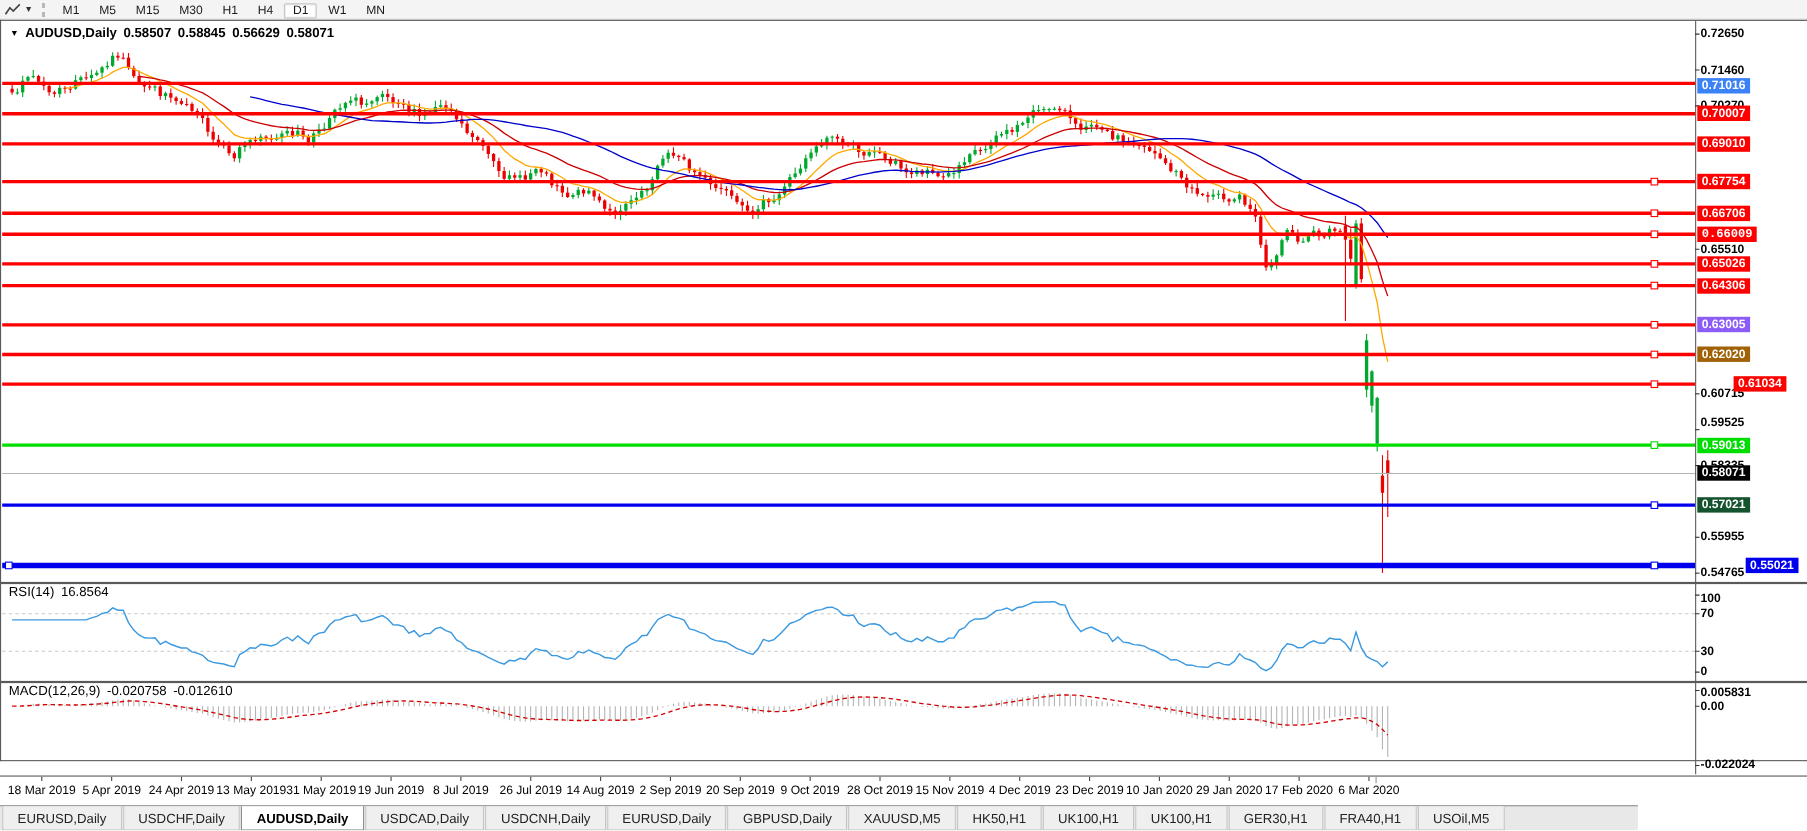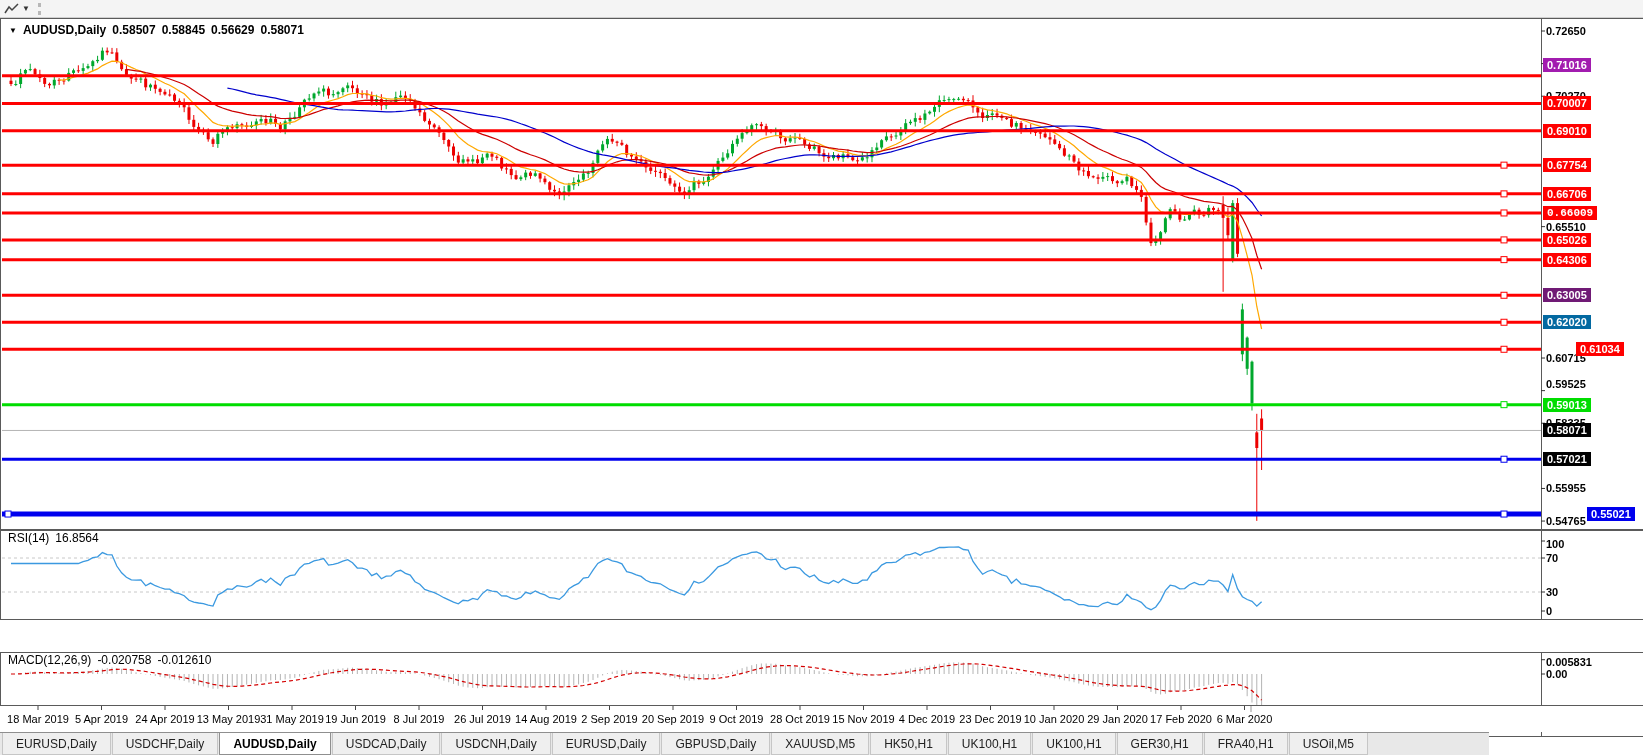--- a/index.html
+++ b/index.html
@@ -13,21 +13,21 @@
   .grip{height:12px;border-left:3px dotted #b8b8b8;margin:0 7px 0 8px;}
   .tf-btn{font-size:11px;color:#1a1a1a;padding:0 7px;height:15px;line-height:15px;cursor:pointer;
           border:1px solid transparent;border-radius:2px;margin:0 1px;}
   .tf-btn.active{background:#fff;border:1px solid #c2c2c2;box-shadow:0 0 0 1px #eee inset;}
 
   
   .panel{position:absolute;left:0;width:1643px;background:#fff;box-sizing:border-box;
          border-top:1px solid #5a5a5a;border-bottom:1px solid #5a5a5a;border-left:1px solid #5a5a5a;}
   #main-panel{top:18px;height:512px;}
   #rsi-panel{top:530px;height:90px;}
-  #macd-panel{top:620px;height:85px;margin-top:32px;}
+  #macd-panel{top:620px;height:72px;}
   .panel svg{position:absolute;top:0;left:0;}
 
   .chart-title{position:absolute;top:4px;left:8px;font-size:12px;font-weight:700;color:#000;display:flex;gap:6px;align-items:center;}
   .collapse{font-size:8px;color:#000;cursor:pointer;}
   .ind-label{position:absolute;top:0;left:7px;font-size:12px;color:#000;display:flex;gap:6px;}
 
   .axis-label{position:absolute;left:1545px;height:14px;line-height:14px;font-size:11px;font-weight:700;color:#000;white-space:nowrap;}
   .price-box{position:absolute;left:1542px;height:14px;line-height:14px;font-size:11px;font-weight:700;color:#fff;
              padding:0 4px;white-space:nowrap;}
 
@@ -49,20 +49,21 @@
 <div id="app">
 
   <div id="toolbar">
     <span class="tool-icon">
       <svg width="16" height="12" viewBox="0 0 16 12">
         <polyline points="1,10 5,4 8,7 14,1" fill="none" stroke="#444" stroke-width="1.5"></polyline>
       </svg>
       <span class="caret">▼</span>
     </span>
     <span class="grip"></span>
+    <span id="tf-buttons"><span class="tf-btn">M1</span><span class="tf-btn">M5</span><span class="tf-btn">M15</span><span class="tf-btn">M30</span><span class="tf-btn">H1</span><span class="tf-btn">H4</span><span class="tf-btn active">D1</span><span class="tf-btn">W1</span><span class="tf-btn">MN</span></span>
   </div>
 
   <div id="main-panel" class="panel">
     <svg id="svg-main" width="1643" height="510">
         <line x1="10" y1="56.7" x2="10" y2="67.1" stroke="#EC0000" stroke-width="1"></line>
         <rect x="8.5" y="61.7" width="3" height="3.3" fill="#EC0000"></rect>
         <line x1="14.809999999999999" y1="61.4" x2="14.809999999999999" y2="67.1" stroke="#00A82D" stroke-width="1"></line>
         <rect x="13.309999999999999" y="65.0" width="3" height="1.0" fill="#00A82D"></rect>
         <line x1="19.619999999999997" y1="49.9" x2="19.619999999999997" y2="69.2" stroke="#00A82D" stroke-width="1"></line>
         <rect x="18.119999999999997" y="54.4" width="3" height="10.6" fill="#00A82D"></rect>
@@ -634,33 +635,33 @@
     <div id="main-axis">
         <div class="axis-label" style="top: 5px;">0.72650</div>
         <div class="axis-label" style="top: 37.606px;">0.71460</div>
         <div class="axis-label" style="top: 70.212px;">0.70270</div>
         <div class="axis-label" style="top: 200.636px;">0.65510</div>
         <div class="axis-label" style="top: 332.019px;">0.60715</div>
         <div class="axis-label" style="top: 358px;">0.59525</div>
         <div class="axis-label" style="top: 397.231px;">0.58335</div>
         <div class="axis-label" style="top: 462.443px;">0.55955</div>
         <div class="axis-label" style="top: 495.049px;">0.54765</div>
-        <div class="price-box" style="top: 39px; background: #a21caf;">0.71016</div>
+        <div class="price-box" style="top: 52px; background: #3b82f6;">0.71016</div>
         <div class="price-box" style="top: 77.4182px; background: rgb(255, 0, 0);">0.70007</div>
         <div class="price-box" style="top: 104.736px; background: rgb(255, 0, 0);">0.69010</div>
         <div class="price-box" style="top: 139.15px; background: rgb(255, 0, 0);">0.67754</div>
         <div class="price-box" style="top: 167.866px; background: rgb(255, 0, 0);">0.66706</div>
         <div class="price-box" style="top: 186.963px; background: rgb(255, 0, 0); font-family: Liberation Mono, monospace;">0.66009</div>
         <div class="price-box" style="top: 213.898px; background: rgb(255, 0, 0);">0.65026</div>
         <div class="price-box" style="top: 233.626px; background: rgb(255, 0, 0);">0.64306</div>
-        <div class="price-box" style="top: 269.273px; background: #701a75;">0.63005</div>
-        <div class="price-box" style="top: 296.262px; background: #0369a1;">0.62020</div>
+        <div class="price-box" style="top: 269.273px; background: #8b5cf6;">0.63005</div>
+        <div class="price-box" style="top: 296.262px; background: #a16207;">0.62020</div>
         <div class="price-box" style="top: 323.278px; background: rgb(255, 0, 0); margin-left: 33px;">0.61034</div>
         <div class="price-box" style="top: 378.654px; background: rgb(0, 221, 0);">0.59013</div>
-        <div class="price-box" style="top: 433.235px; background: #000000;">0.57021</div>
+        <div class="price-box" style="top: 433.235px; background: #14532d;">0.57021</div>
         <div class="price-box" style="top: 488.035px; background: rgb(0, 0, 238); margin-left: 44px;">0.55021</div>
         <div class="price-box" style="top: 404.465px; background: rgb(0, 0, 0);">0.58071</div>
       </div>
   </div>
 
   <div id="rsi-panel" class="panel">
     <svg id="svg-rsi" width="1643" height="88">
         <line x1="1" y1="27" x2="1540" y2="27" stroke="#c8c8c8" stroke-width="1" stroke-dasharray="3 3"></line>
         <line x1="1" y1="61" x2="1540" y2="61" stroke="#c8c8c8" stroke-width="1" stroke-dasharray="3 3"></line>
         <polyline points="10.0,32.5 14.8,32.5 19.6,32.5 24.4,32.5 29.2,32.5 34.0,32.5 38.9,32.5 43.7,32.5 48.5,32.5 53.3,32.5 58.1,32.5 62.9,32.5 67.7,32.5 72.5,32.5 77.3,32.5 82.1,30.7 87.0,29.4 91.8,26.6 96.6,25.8 101.4,21.6 106.2,23.7 111.0,23.8 115.8,35.0 120.6,41.8 125.4,46.2 130.3,48.8 135.1,49.1 139.9,48.8 144.7,54.7 149.5,52.1 154.3,54.7 159.1,56.5 163.9,58.1 168.7,58.1 173.5,61.6 178.3,62.7 183.2,64.7 188.0,69.3 192.8,71.2 197.6,72.0 202.4,72.6 207.2,74.2 212.0,75.1 216.8,64.0 221.6,61.4 226.4,57.9 231.3,58.3 236.1,54.7 240.9,55.4 245.7,56.2 250.5,54.5 255.3,50.6 260.1,48.3 264.9,51.5 269.7,47.1 274.5,50.9 279.4,54.3 284.2,47.2 289.0,44.6 293.8,43.8 298.6,37.2 303.4,33.0 308.2,32.3 313.0,29.9 317.8,28.9 322.6,27.6 327.5,34.1 332.3,33.4 337.1,32.2 341.9,30.1 346.7,28.6 351.5,31.7 356.3,37.0 361.1,37.2 365.9,38.7 370.7,44.6 375.6,42.4 380.4,47.7 385.2,45.1 390.0,44.9 394.8,40.5 399.6,39.3 404.4,42.3 409.2,44.1 414.0,50.7 418.8,53.3 423.7,58.4 428.5,60.2 433.3,61.6 438.1,64.0 442.9,66.7 447.7,68.8 452.5,71.2 457.3,72.8 462.1,69.3 466.9,69.9 471.8,67.4 476.6,68.6 481.4,62.6 486.2,58.7 491.0,60.1 495.8,60.6 500.6,64.9 505.4,65.0 510.2,67.2 515.0,68.4 519.9,66.4 524.7,61.3 529.5,62.7 534.3,59.9 539.1,62.4 543.9,63.9 548.7,66.7 553.5,67.2 558.3,68.4 563.1,64.3 568.0,57.7 572.8,54.6 577.6,52.4 582.4,47.0 587.2,46.5 592.0,39.1 596.8,32.4 601.6,29.7 606.4,27.6 611.3,29.9 616.1,30.9 620.9,32.8 625.7,40.7 630.5,41.8 635.3,43.9 640.1,45.4 644.9,49.3 649.7,51.4 654.5,52.0 659.3,52.8 664.2,55.8 669.0,58.7 673.8,60.3 678.6,62.5 683.4,63.9 688.2,58.8 693.0,50.3 697.8,52.0 702.6,50.5 707.4,46.1 712.3,41.0 717.1,35.8 721.9,34.1 726.7,31.9 731.5,27.8 736.3,25.8 741.1,23.9 745.9,23.2 750.7,21.3 755.5,21.0 760.4,23.1 765.2,27.9 770.0,28.8 774.8,28.2 779.6,35.7 784.4,38.5 789.2,36.4 794.0,36.1 798.8,37.4 803.6,42.4 808.5,46.1 813.3,44.0 818.1,49.2 822.9,51.5 827.7,52.5 832.5,49.4 837.3,51.8 842.1,48.0 846.9,50.2 851.7,52.4 856.6,52.4 861.4,49.1 866.2,49.0 871.0,41.8 875.8,39.6 880.6,34.1 885.4,31.7 890.2,31.7 895.0,31.1 899.8,27.7 904.7,24.1 909.5,23.4 914.3,21.7 919.1,24.2 923.9,21.3 928.7,20.6 933.5,18.7 938.3,16.5 943.1,16.5 947.9,16.2 952.8,16.2 957.6,16.0 962.4,18.5 967.2,19.1 972.0,30.5 976.8,37.2 981.6,43.2 986.4,40.5 991.2,39.0 996.0,41.5 1000.9,43.9 1005.7,45.2 1010.5,52.2 1015.3,48.1 1020.1,52.8 1024.9,53.3 1029.7,55.0 1034.5,55.4 1039.3,56.4 1044.1,59.1 1049.0,60.6 1053.8,63.4 1058.6,65.8 1063.4,69.0 1068.2,68.7 1073.0,71.0 1077.8,73.6 1082.6,73.7 1087.4,75.0 1092.3,75.3 1097.1,75.7 1101.9,72.5 1106.7,71.2 1111.5,73.0 1116.3,73.6 1121.1,70.3 1125.9,63.3 1130.7,67.6 1135.5,69.0 1140.3,71.3 1145.2,76.5 1150.0,78.7 1154.8,76.0 1159.6,69.4 1164.4,59.6 1169.2,54.2 1174.0,55.1 1178.8,57.8 1183.6,57.6 1188.4,53.7 1193.3,51.5 1198.1,53.6 1202.9,53.7 1207.7,49.1 1212.5,50.1 1217.3,50.1 1222.1,54.0 1226.9,60.5 1231.7,43.6 1236.5,57.7 1241.4,65.7 1246.2,68.5 1251.0,70.4 1255.8,75.2 1260.6,70.7 " fill="none" stroke="#3B99E0" stroke-width="1.3"></polyline>

